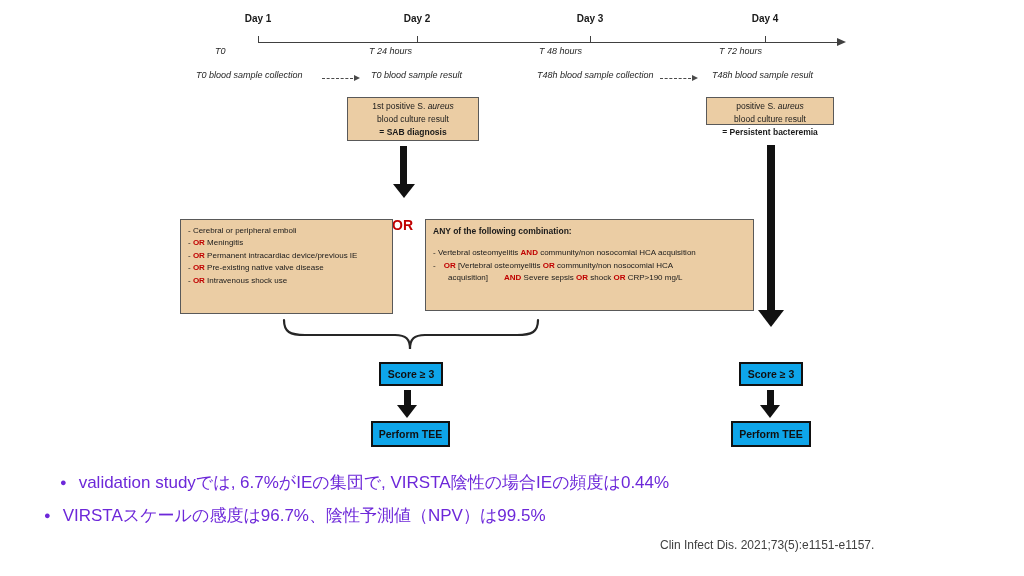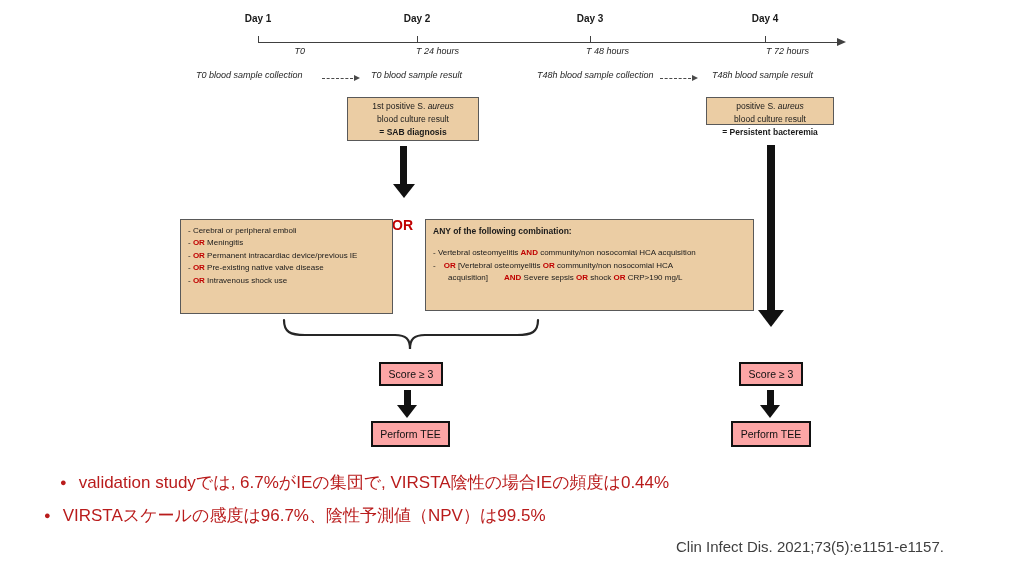--- a/index.html
+++ b/index.html
@@ -5,21 +5,21 @@
   html,body{margin:0;padding:0;background:#ffffff;}
   .slide{position:relative;width:1024px;height:576px;background:#ffffff;
          font-family:"Liberation Sans",sans-serif;color:#1f1f1f;overflow:hidden;}
   .abs{position:absolute;box-sizing:border-box;}
   
   .day{top:13px;width:80px;text-align:center;font-size:10px;font-weight:bold;color:#1a1a1a;}
   .tl-line{top:42px;left:258px;width:580px;height:1px;background:#404040;}
   .tl-head{top:38px;left:837px;width:0;height:0;border-left:9px solid #404040;
            border-top:4.5px solid transparent;border-bottom:4.5px solid transparent;}
   .tick{top:36px;width:1px;height:6px;background:#404040;}
-  .time{top:46px;width:90px;text-align:right;font-size:9px;font-style:italic;color:#262626;}
+  .time{top:46px;width:90px;text-align:left;font-size:9px;font-style:italic;color:#262626;}
   .sample{top:70px;font-size:9px;font-style:italic;white-space:nowrap;color:#262626;}
   .dash-arrow{top:74px;width:38px;height:8px;}
   .dash-line{position:absolute;top:4px;left:0;width:31px;border-top:1px dashed #4a4a4a;}
   .dash-head{position:absolute;right:0;top:1px;width:0;height:0;border-left:6px solid #4a4a4a;
              border-top:3.5px solid transparent;border-bottom:3.5px solid transparent;}
   
   .tanbox{background:#ebcda4;border:1px solid #595959;text-align:center;
           font-size:8.5px;line-height:13px;padding-top:2px;color:#1a1a1a;}
   .bigbox{background:#ebcda4;border:1px solid #595959;font-size:8px;line-height:12.4px;
           padding:5px 7px;color:#1a1a1a;white-space:nowrap;}
@@ -28,28 +28,28 @@
   .or-big{font-size:14px;font-weight:bold;color:#c00000;}
   
   .shaft{background:#111111;}
   .head-lg{width:0;height:0;border-left:11px solid transparent;border-right:11px solid transparent;
            border-top:14px solid #111111;}
   .head-xl{width:0;height:0;border-left:13px solid transparent;border-right:13px solid transparent;
            border-top:17px solid #111111;}
   .head-sm{width:0;height:0;border-left:10px solid transparent;border-right:10px solid transparent;
            border-top:13px solid #111111;}
   
-  .wbox{background:#fca5a5;border:2px solid #111111;font-weight:normal;font-size:10.5px;
+  .wbox{background:#0ea5e9;border:2px solid #111111;font-weight:bold;font-size:10.5px;
         text-align:center;color:#111111;}
   .score{line-height:20px;}
   .tee{line-height:22px;}
   
-  .bullet-line{font-size:17px;color:#b91c1c;white-space:nowrap;}
+  .bullet-line{font-size:17px;color:#6d28d9;white-space:nowrap;}
   .bullet{font-size:11px;position:relative;top:-2px;margin-right:12px;}
-  .citation{font-size:15px;color:#404040;text-align:center;}
+  .citation{font-size:12px;color:#404040;text-align:left;}
   .ind1{margin-left:8px;}
   .ind2{margin-left:15px;}
   .gap{margin-left:16px;}
 </style>
 </head>
 <body>
 
 <div class="slide">
 
   <div class="abs day" style="left:218px">Day 1</div>

